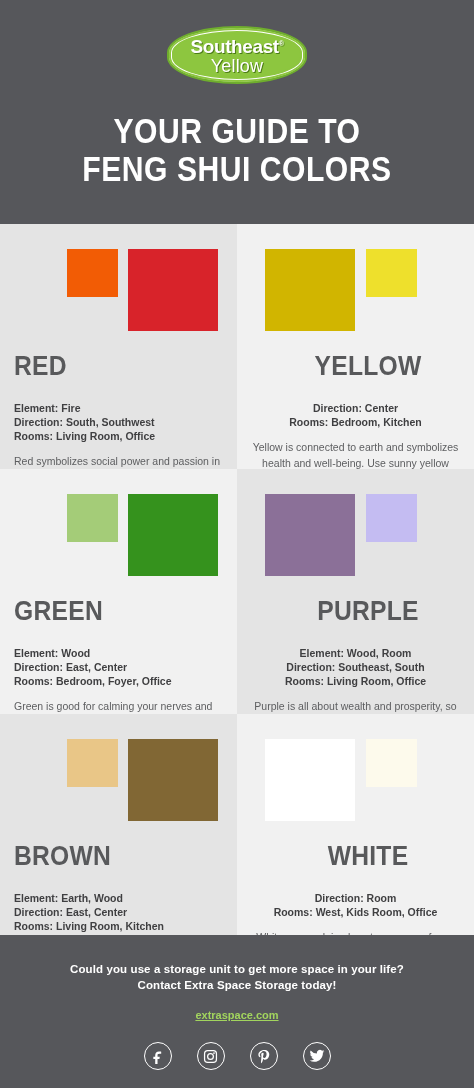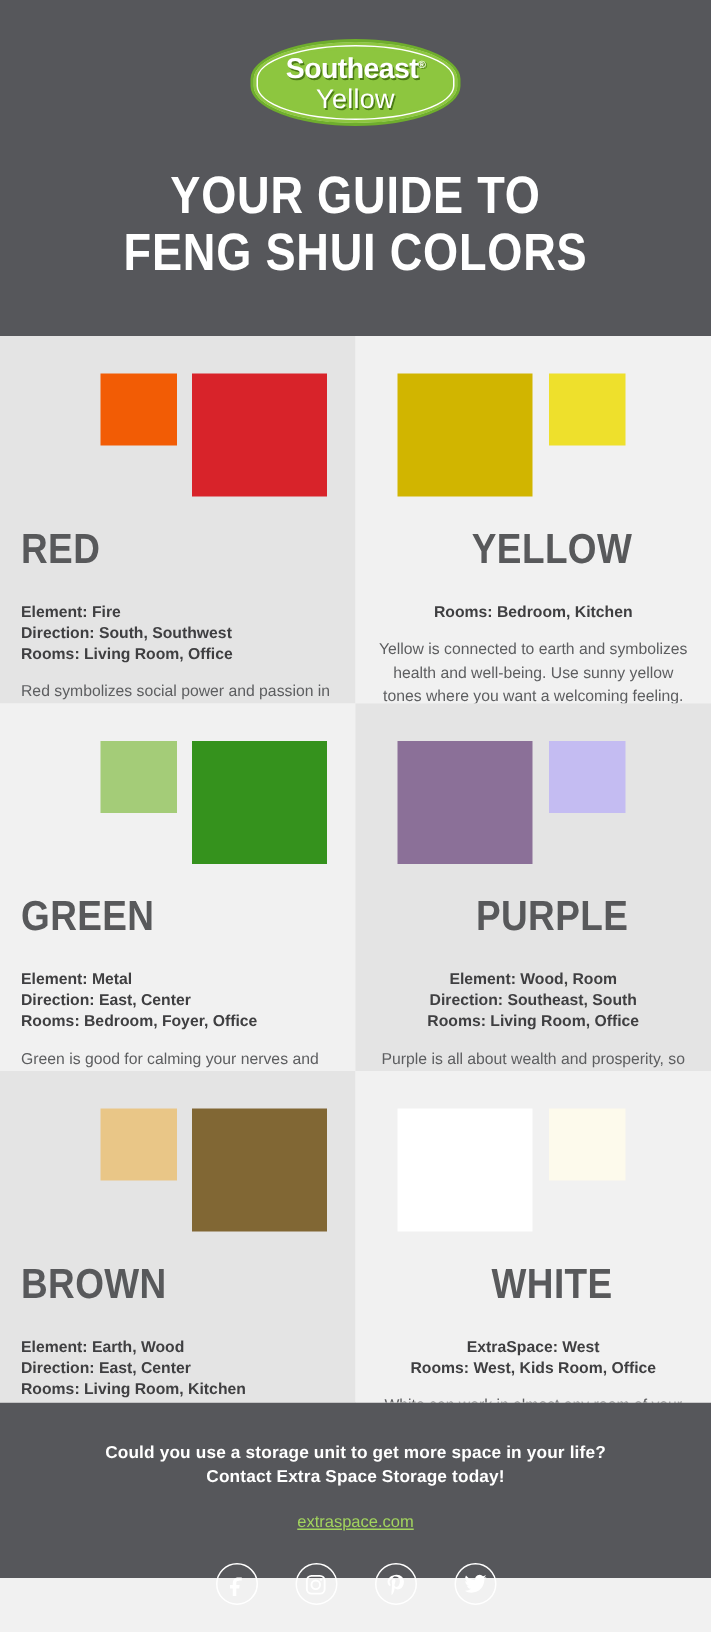--- a/index.html
+++ b/index.html
@@ -129,37 +129,37 @@
   .desc {
     margin-top: 11px;
     font-size: 10.5px;
     line-height: 15.5px;
     color: #5d5e60;
   }
 
   
   .footer {
     background: #56575b;
-    height: 117px;
+    height: 153px;
     text-align: center;
     padding-top: 26px;
   }
   .footer-cta {
     color: #ffffff;
     font-size: 11.5px;
     font-weight: bold;
     line-height: 16px;
     letter-spacing: 0.1px;
   }
   .footer-link {
     display: inline-block;
     margin-top: 16px;
     color: #a2d45e;
     font-size: 11px;
-    font-weight: normal;
+    font-weight: bold;
     text-decoration: underline;
   }
   .socials {
     margin-top: 19px;
     display: flex;
     justify-content: center;
     gap: 25px;
   }
   .social {
     width: 28px;
@@ -209,35 +209,36 @@
     </div>
 
     <div class="cell light align-right">
       <div class="swatches">
         <div class="sw sw-big" style="background:#d1b500"></div>
         <div class="sw sw-small" style="background:#eee02c"></div>
       </div>
       <div class="txt">
         <div class="color-name">YELLOW</div>
         <div class="attrs">
+          <div>Direction: Center</div>
           <div>Rooms: Bedroom, Kitchen</div>
         </div>
         <div class="desc">Yellow is connected to earth and symbolizes health and well-being. Use sunny yellow tones where you want a welcoming feeling.</div>
       </div>
     </div>
 
     <div class="cell light align-left">
       <div class="swatches">
         <div class="sw sw-small" style="background:#a4cc78"></div>
         <div class="sw sw-big" style="background:#35921d"></div>
       </div>
       <div class="txt">
         <div class="color-name">GREEN</div>
         <div class="attrs">
-          <div>Element: Metal</div>
+          <div>Element: Wood</div>
           <div>Direction: East, Center</div>
           <div>Rooms: Bedroom, Foyer, Office</div>
         </div>
         <div class="desc">Green is good for calming your nerves and bringing healing into your space, so it’s best in places where you need focus or rest.</div>
       </div>
     </div>
 
     <div class="cell dark align-right">
       <div class="swatches">
         <div class="sw sw-big" style="background:#8b7098"></div>
@@ -271,21 +272,21 @@
     </div>
 
     <div class="cell light align-right">
       <div class="swatches">
         <div class="sw sw-big" style="background:#ffffff"></div>
         <div class="sw sw-small" style="background:#fdfaec"></div>
       </div>
       <div class="txt">
         <div class="color-name">WHITE</div>
         <div class="attrs">
-          <div>ExtraSpace: West</div>
+          <div>Direction: Room</div>
           <div>Rooms: West, Kids Room, Office</div>
         </div>
         <div class="desc">White can work in almost any room of your home, thanks to its versatility. It can be a creative presence that keeps positive energy flowing in your home.</div>
       </div>
     </div>
 
   </div>
 
   <div class="footer">
     <div class="footer-cta">

